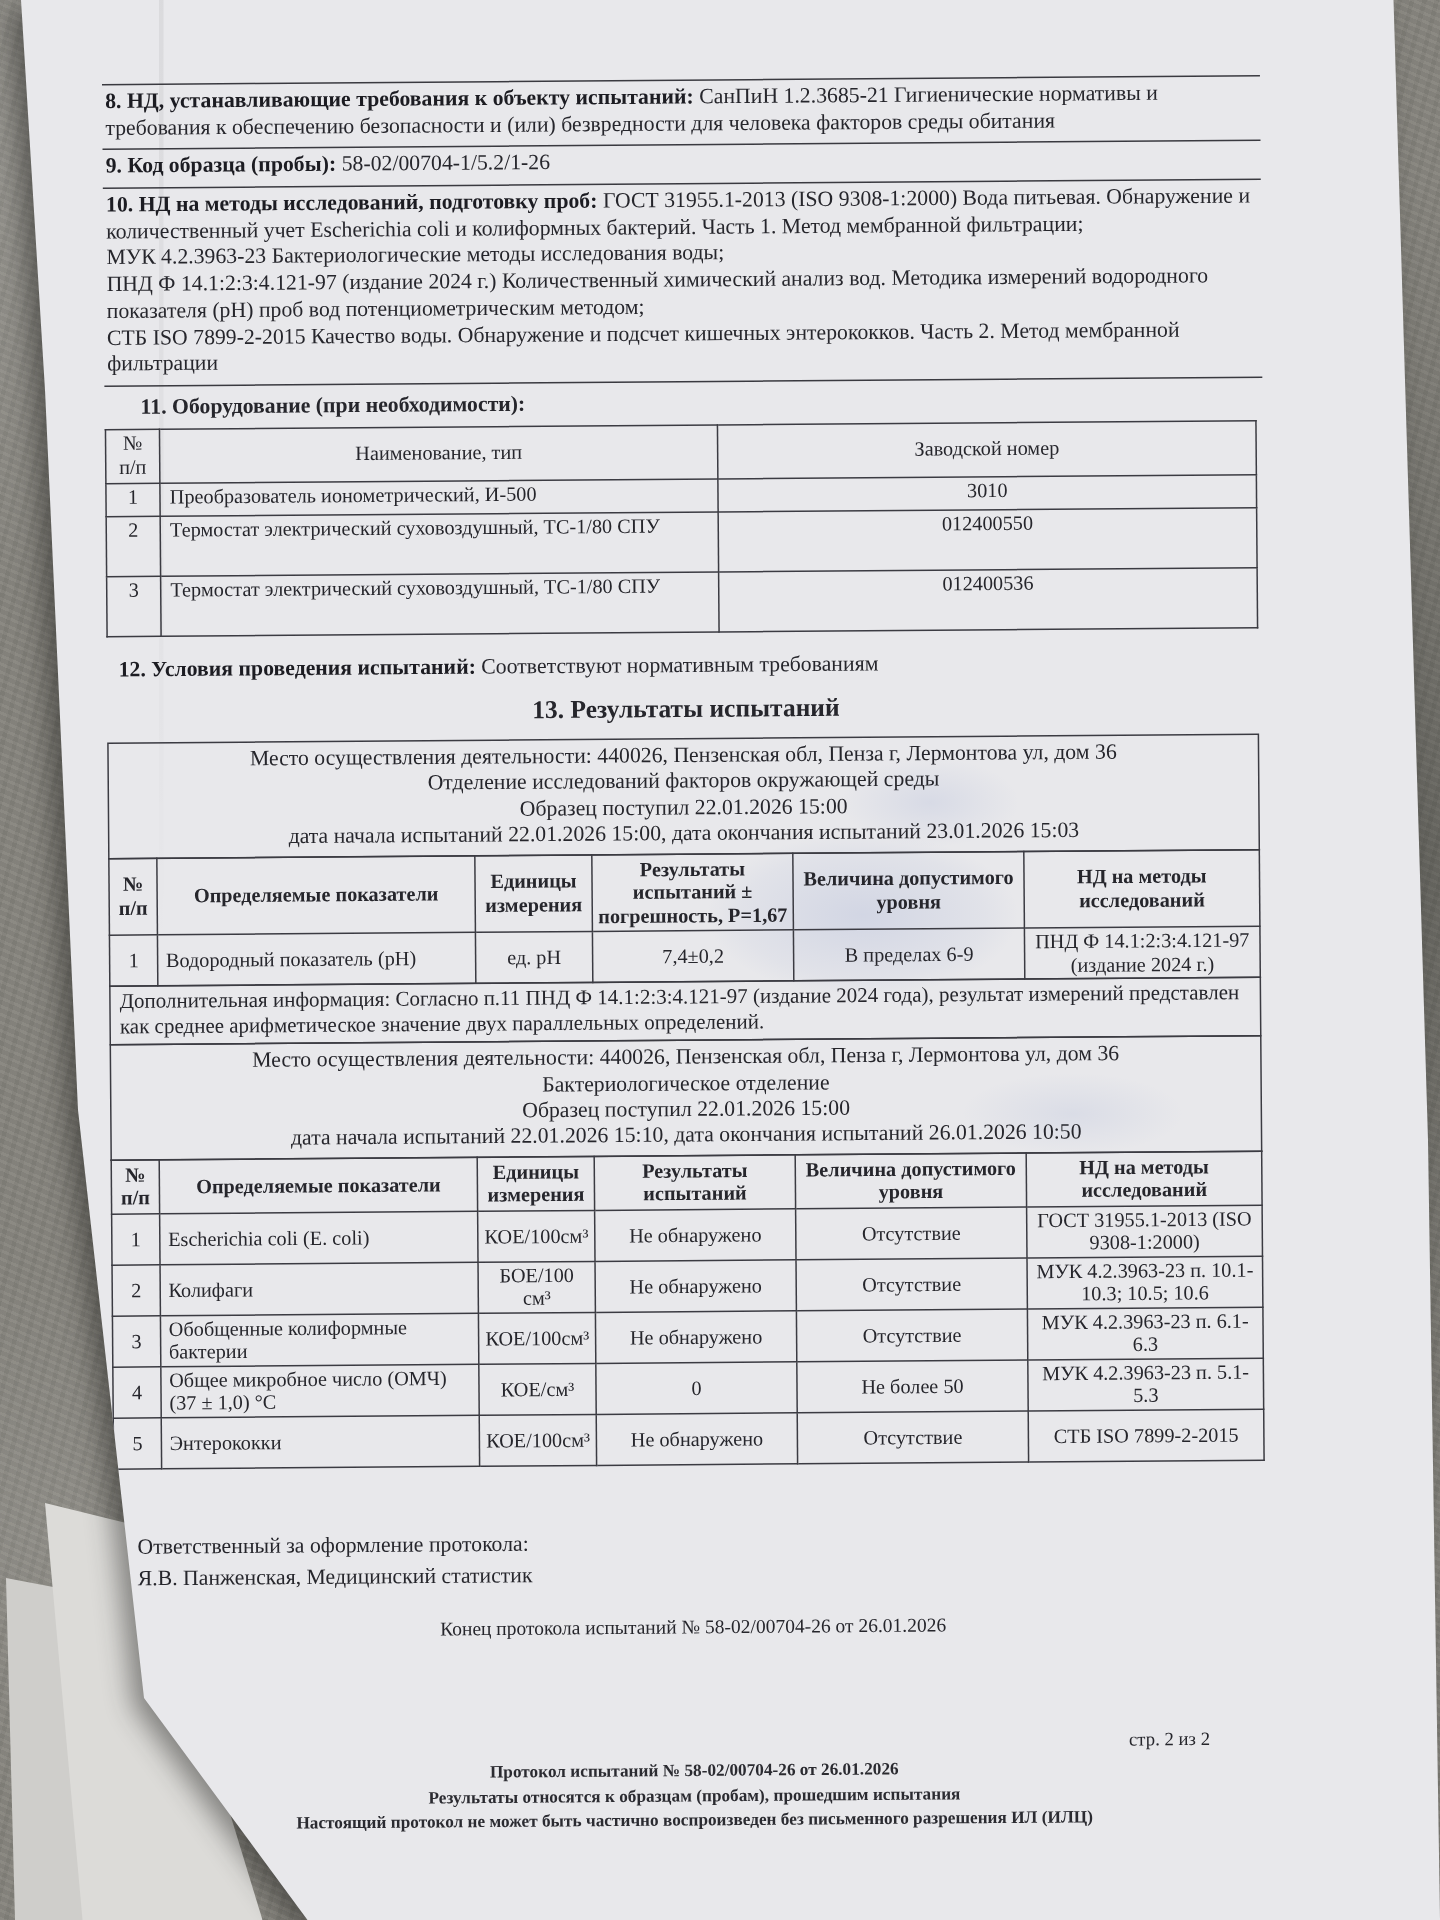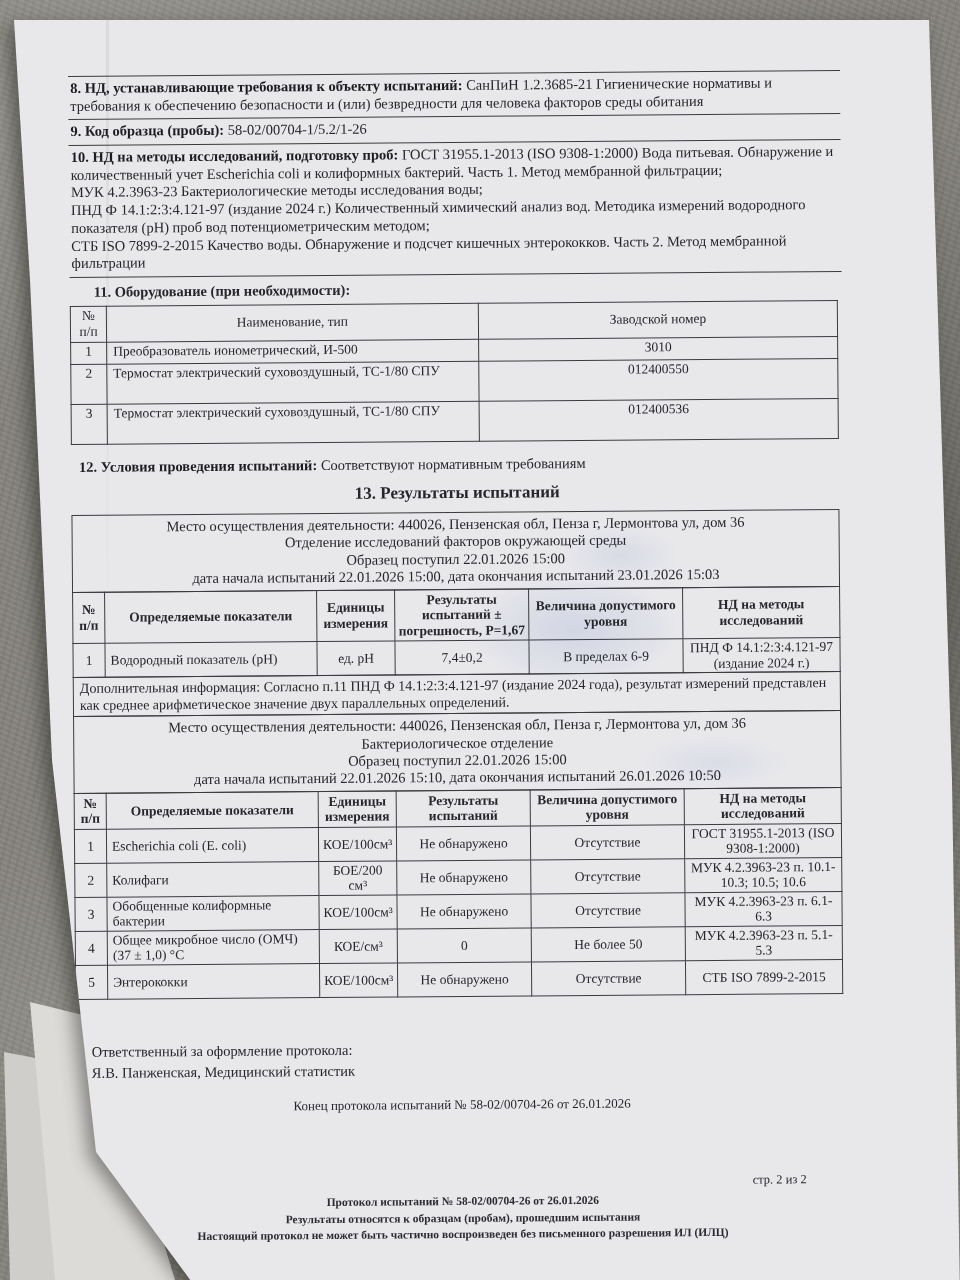--- a/index.html
+++ b/index.html
@@ -27,21 +27,20 @@
     filter:drop-shadow(-4px 2px 4px rgba(0,0,0,.35));
   }
   .paper-wrap { position:absolute; inset:0; filter:drop-shadow(-7px 5px 9px rgba(20,20,18,.45)); }
   .paper {
     position:absolute; inset:0;
     clip-path: polygon(14px 0, 929px 0, 952px 760px, 960px 1280px, 205px 1280px, 96px 1132px, 52px 740px, 30px 260px);
     background:
       linear-gradient(100deg, rgba(0,0,0,.05), rgba(0,0,0,0) 12%),
       linear-gradient(180deg, #ecechf 0%, #ebebee 8%, #e8e8eb 45%, #e2e2e6 70%, #d6d6da 88%, #c9c9cd 100%);
     background-color:#e8e8eb;
-    margin-top:20px;
   }
   .crease {
     position:absolute; left:106px; top:0; width:3px; height:640px;
     background:linear-gradient(180deg, rgba(0,0,0,.06), rgba(0,0,0,.02) 70%, transparent);
   }
   .smudge { position:absolute; border-radius:50%; pointer-events:none; }
   .s1 { left:470px; top:555px; width:210px; height:110px;
         background:radial-gradient(ellipse, rgba(96,120,190,.16), rgba(96,120,190,.05) 55%, transparent 70%); }
   .s2 { left:560px; top:505px; width:120px; height:60px;
         background:radial-gradient(ellipse, rgba(96,120,190,.12), transparent 70%); }
@@ -230,21 +229,21 @@
             <td>1</td>
             <td class="name-cell">Escherichia coli (E. coli)</td>
             <td>КОЕ/100см³</td>
             <td>Не обнаружено</td>
             <td>Отсутствие</td>
             <td>ГОСТ 31955.1-2013 (ISO 9308-1:2000)</td>
           </tr>
           <tr>
             <td>2</td>
             <td class="name-cell">Колифаги</td>
-            <td>БОЕ/200 см³</td>
+            <td>БОЕ/100 см³</td>
             <td>Не обнаружено</td>
             <td>Отсутствие</td>
             <td>МУК 4.2.3963-23 п. 10.1-10.3; 10.5; 10.6</td>
           </tr>
           <tr>
             <td>3</td>
             <td class="name-cell">Обобщенные колиформные бактерии</td>
             <td>КОЕ/100см³</td>
             <td>Не обнаружено</td>
             <td>Отсутствие</td>

